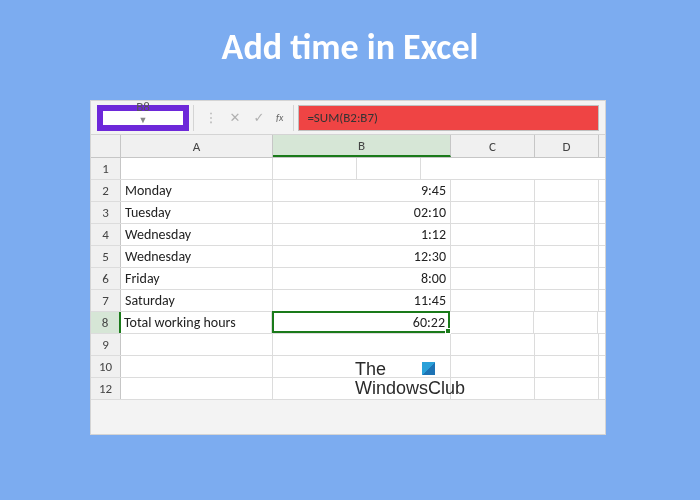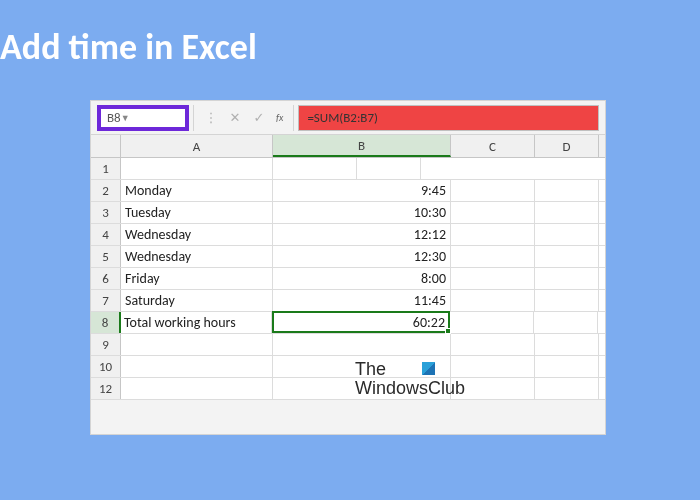--- a/index.html
+++ b/index.html
@@ -5,20 +5,21 @@
     * { box-sizing: border-box; margin: 0; padding: 0; }
     body {
       width: 700px;
       height: 500px;
       background: #7cacf0;
       font-family: Calibri, 'Segoe UI', sans-serif;
       overflow: hidden;
       position: relative;
     }
     .title {
+      text-align: center;
       color: white;
       font-size: 36px;
       font-weight: 600;
       padding-top: 25px;
       padding-bottom: 20px;
     }
     .excel-window {
       background: #f3f3f3;
       position: absolute;
       left: 90px;
@@ -34,27 +35,28 @@
       height: 34px;
       background: #f3f3f3;
       border-bottom: 1px solid #d4d4d4;
       padding: 4px 6px;
       gap: 4px;
     }
     .name-box {
       display: flex;
       align-items: center;
       background: white;
-      border: 4px solid #6d28d9;
+      border: 6px solid #6d28d9;
       height: 26px;
       width: 92px;
       padding: 0 6px;
       font-size: 13px;
       color: #555;
-      justify-content: flex-start;
+      justify-content: flex-end;
+      flex-direction: column;
     }
     .name-box-dropdown {
       color: #888;
       font-size: 9px;
     }
     .fx-group {
       display: flex;
       align-items: center;
       gap: 2px;
       padding: 0 6px;
@@ -227,29 +229,29 @@
       <div class="row-header">2</div>
       <div class="cell col-A left">Monday</div>
       <div class="cell col-B right">9:45</div>
       <div class="cell col-C"></div>
       <div class="cell col-D"></div>
     </div>
 
     <div class="data-row">
       <div class="row-header">3</div>
       <div class="cell col-A left">Tuesday</div>
-      <div class="cell col-B right">10:30</div>
+      <div class="cell col-B right">02:10</div>
       <div class="cell col-C"></div>
       <div class="cell col-D"></div>
     </div>
 
     <div class="data-row">
       <div class="row-header">4</div>
       <div class="cell col-A left">Wednesday</div>
-      <div class="cell col-B right">12:12</div>
+      <div class="cell col-B right">1:12</div>
       <div class="cell col-C"></div>
       <div class="cell col-D"></div>
     </div>
 
     <div class="data-row">
       <div class="row-header">5</div>
       <div class="cell col-A left">Wednesday</div>
       <div class="cell col-B right">12:30</div>
       <div class="cell col-C"></div>
       <div class="cell col-D"></div>

